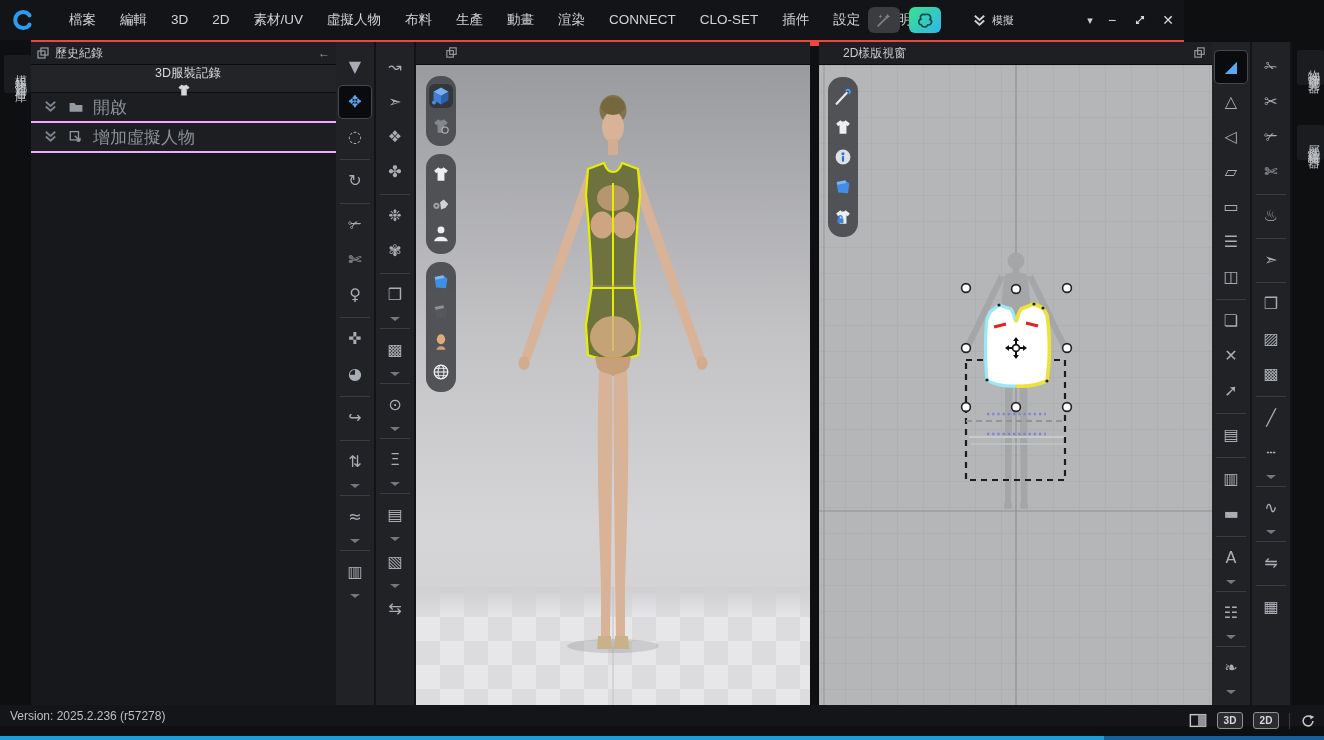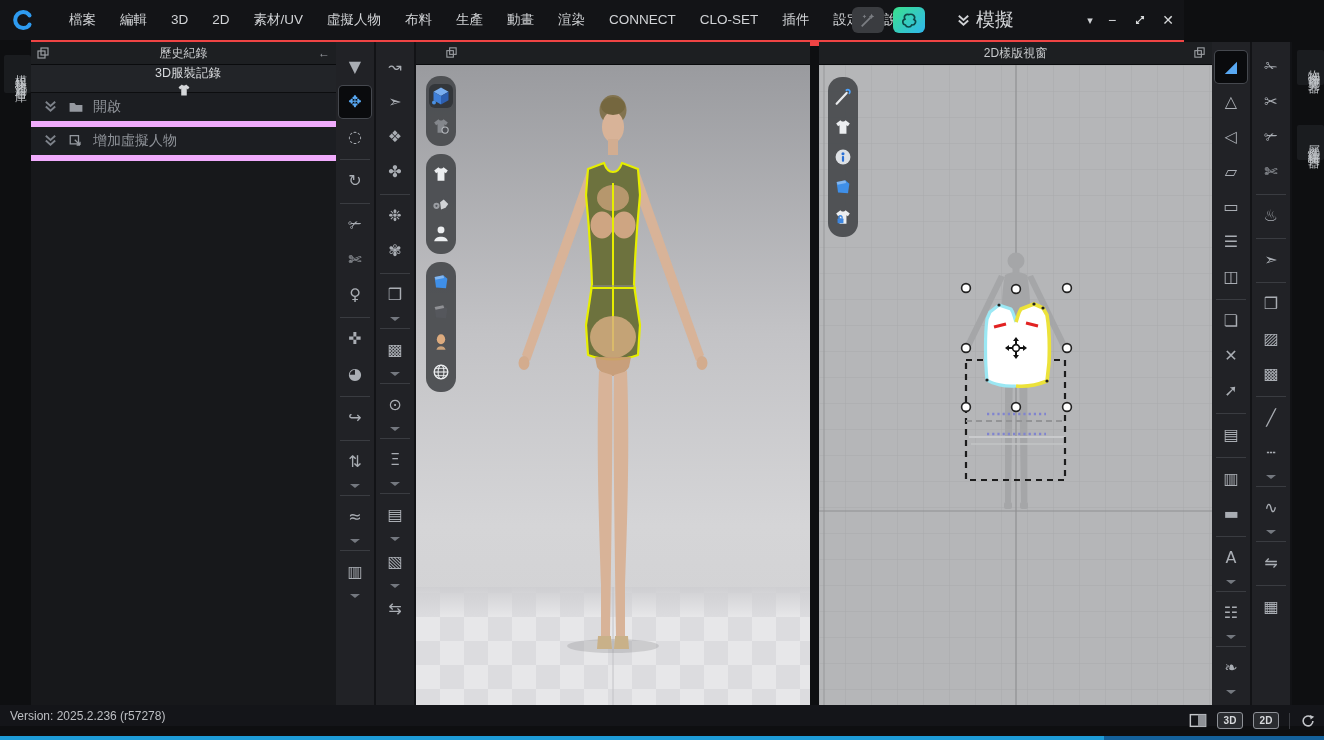--- a/index.html
+++ b/index.html
@@ -9,40 +9,40 @@
   
   #titlebar{left:0;top:0;width:1184px;height:40px;background:#131417;border-bottom:6px solid #ef4444;display:flex;align-items:center;}
   #logo{width:24px;height:24px;margin-left:11px;flex:none;}
   #menubar{display:flex;margin-left:22px;}
   .mi{padding:0 12px;line-height:40px;font-size:13.5px;color:#d2d4d7;cursor:default;white-space:nowrap;}
   #tb-right{position:absolute;right:0;top:0;height:40px;display:flex;align-items:center;}
   .tbtn{width:32px;height:26px;border-radius:6px;display:flex;align-items:center;justify-content:center;margin-right:9px;}
   #wand-btn{background:#3a3c40;}
   #sim-btn{background:linear-gradient(135deg,#3be08c 0%,#2fb7ee 100%);}
   #sim-group{display:flex;align-items:center;margin:0 0 0 22px;}
-  #sim-label{margin-left:5px;font-size:19px;color:#d4d6d9;}
+  #sim-label{margin-left:5px;font-size:11px;color:#d4d6d9;}
   #tb-caret{margin-left:66px;color:#cfd1d4;font-size:11px;width:20px;text-align:center;}
   .winbtn{width:24px;height:40px;display:flex;align-items:center;justify-content:center;color:#d6d8da;font-size:14px;margin-right:4px;}
   
   .vstrip{top:40px;width:31px;height:665px;background:#0e0f11;}
   #strip-left{left:0;}
   #strip-right{left:1293px;width:31px;}
   .vtab{position:absolute;left:4px;width:23px;background:#1a1c1f;color:#c3c6ca;
         writing-mode:vertical-rl;text-orientation:upright;font-size:12px;letter-spacing:3px;
         padding:10px 2px;border-radius:2px;text-align:center;}
   
   .ptitle{height:22px;background:#1d1f22;display:flex;align-items:center;color:#c9cbce;font-size:12px;border-bottom:1px solid #0a0b0d;}
-  .ptitle .t{flex:1;text-align:center;}
+  .ptitle .t{flex:1;text-align:left;}
   .popup-ic{width:14px;height:14px;margin:0 5px;flex:none;color:#9a9da2;}
   
   #histpanel{left:31px;top:42px;width:305px;height:663px;background:#17181b;}
   #hist-sub{height:27px;background:#222428;display:flex;align-items:center;border-bottom:1px solid #0c0d0f;flex-direction:column;}
   #hist-sub span{margin-left:9px;font-size:12.5px;color:#d8dadd;flex:1;}
   #hist-sub .hshirt{margin-right:8px;color:#d4d6d9;width:16px;height:16px;}
-  .hist-item{height:28px;display:flex;align-items:center;background:#1c1e22;border-bottom:6px solid #f0abfc;color:#8d9197;font-size:14px;}
+  .hist-item{height:28px;display:flex;align-items:center;background:#1c1e22;border-bottom:2px solid #f0abfc;color:#8d9197;font-size:17px;}
   .hist-item.selected{background:#3a4251;color:#e8eaed;}
   .hist-item .chev2{width:16px;height:16px;margin-left:12px;color:#7d828a;flex:none;}
   .hist-item.selected .chev2{color:#cfd4db;}
   .hic{display:none;width:16px;height:16px;margin-left:9px;color:#9599a0;flex:none;}
   .hist-item.selected .hic{color:#e4e6e9;}
   .hist-item.icon-folder .hic-folder{display:inline-flex;}
   .hist-item.icon-load .hic-load{display:inline-flex;}
   .hist-item.icon-cursor .hic-cursor{display:inline-flex;}
   .hlabel{margin-left:9px;}
   

